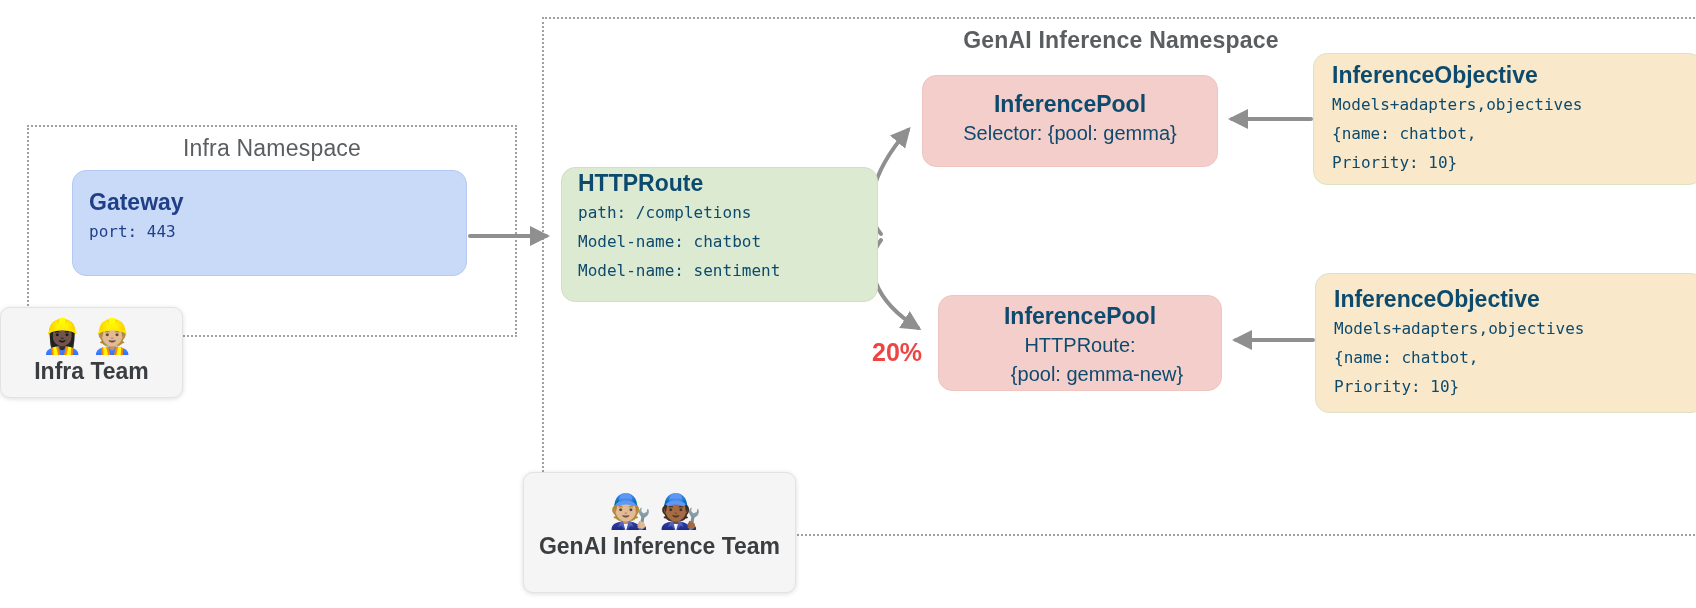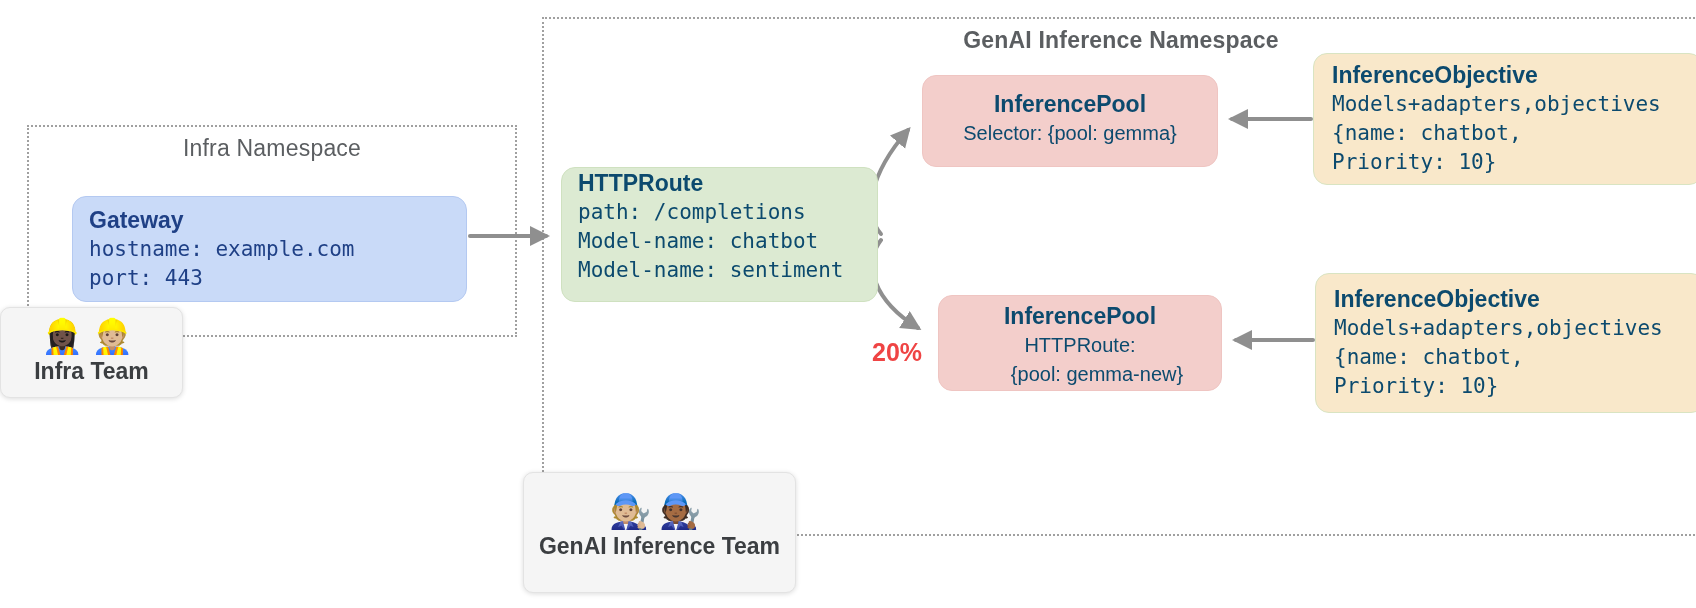--- a/index.html
+++ b/index.html
@@ -12,21 +12,21 @@
   .ns-title{
     position:absolute;top:8px;left:0;width:100%;text-align:center;
     color:#5b5e61;font-size:23px;letter-spacing:.2px;
   }
   .ns-title.plain{font-weight:500;}
   .ns-title.bold{font-weight:700;}
   
   .node{position:absolute;border-radius:14px;z-index:2;box-sizing:border-box;}
   .node-title{font-size:23px;font-weight:700;line-height:30px;}
   .node-line{font-size:20px;line-height:29px;}
-  .mono{font-family:"DejaVu Sans Mono","Liberation Mono",monospace;font-size:21px;}
+  .mono{font-family:"DejaVu Sans Mono","Liberation Mono",monospace;font-size:16px;}
   .indent{padding-left:34px;}
   .blue  {background:#c9daf8;border:1px solid #b4c9f1;}
   .blue-t{color:#1f4086;}
   .green {background:#dcead2;border:1px solid #cfe1c0;}
   .green-t{color:#0c4a6e;}
   .pink  {background:#f3cecb;border:1px solid #efc5c2;text-align:center;}
   .tan   {background:#f9e8ca;border:1px solid #d9e4c2;}
   
   .team{
     position:absolute;background:#f5f5f5;border:1px solid #e3e3e3;border-radius:10px;
@@ -62,23 +62,22 @@
     </defs>
     <g stroke="#8f8f8f" stroke-width="4" fill="none" stroke-linecap="round">
       <path d="M470,236 L546,236" marker-end="url(#ah)"></path>
       <path d="M881,234 C864,214 868,176 908,130" marker-end="url(#ah)"></path>
       <path d="M881,240 C863,264 873,300 918,328" marker-end="url(#ah)"></path>
       <path d="M1311,119 L1232,119" marker-end="url(#ah)"></path>
       <path d="M1313,340 L1236,340" marker-end="url(#ah)"></path>
     </g>
   </svg>
 
-  <div class="node blue" style="left:72px;top:196px;width:395px;height:106px;padding:8px 16px;">
+  <div class="node blue" style="left:72px;top:170px;width:395px;height:106px;padding:16px 16px;">
     <div class="node-title blue-t">Gateway</div>
-    <div class="node-line mono blue-t">hostname: example.com</div>
     <div class="node-line mono blue-t">port: 443</div>
   </div>
 
   <div class="node green" style="left:561px;top:167px;width:317px;height:135px;padding:0 16px;">
     <div class="node-title green-t">HTTPRoute</div>
     <div class="node-line mono green-t">path: /completions</div>
     <div class="node-line mono green-t">Model-name: chatbot</div>
     <div class="node-line mono green-t">Model-name: sentiment</div>
   </div>
 

